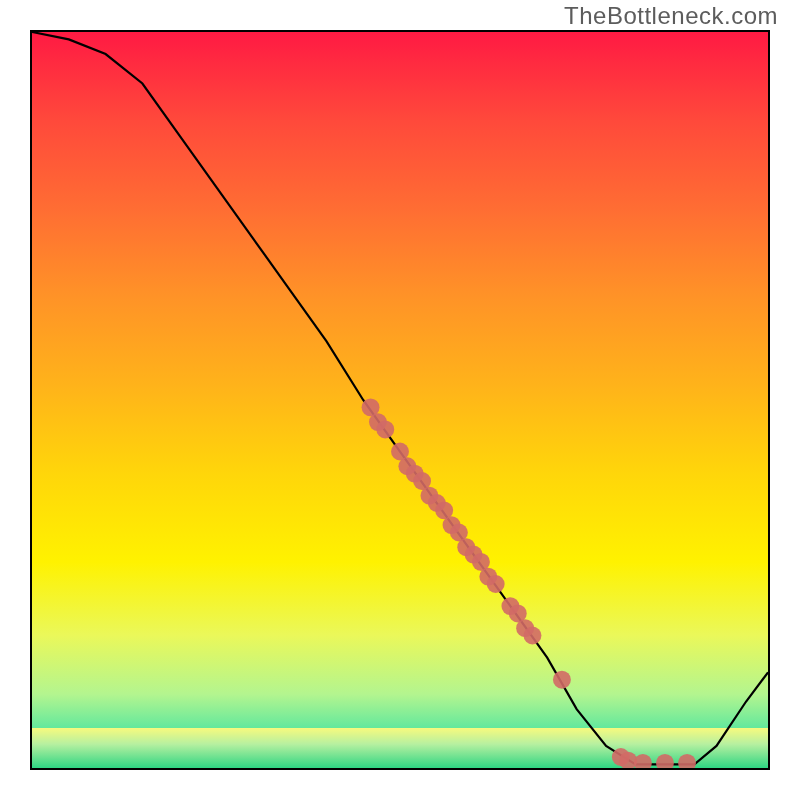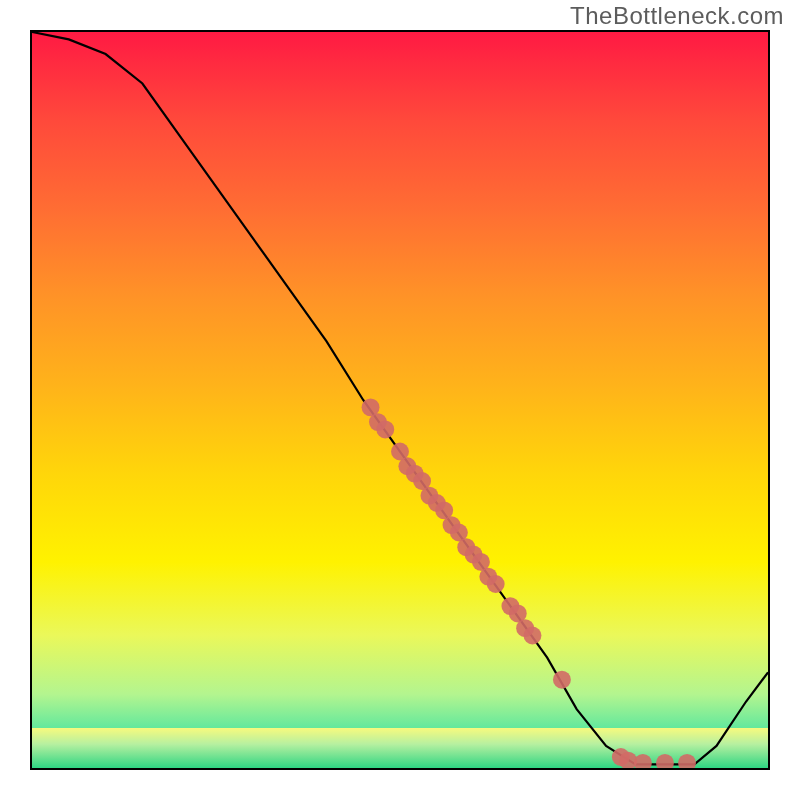--- a/index.html
+++ b/index.html
@@ -12,21 +12,21 @@
     overflow: hidden;
   }
   .stage {
     position: relative;
     width: 800px;
     height: 800px;
   }
   .watermark {
     position: absolute;
     top: 2px;
-    right: 16px;
+    right: 22px;
     font-size: 24px;
     font-weight: 500;
     color: #5c5c5c;
     letter-spacing: 0.5px;
     z-index: 10;
     user-select: none;
   }
   .plot-area {
     position: absolute;
     left: 30px;

